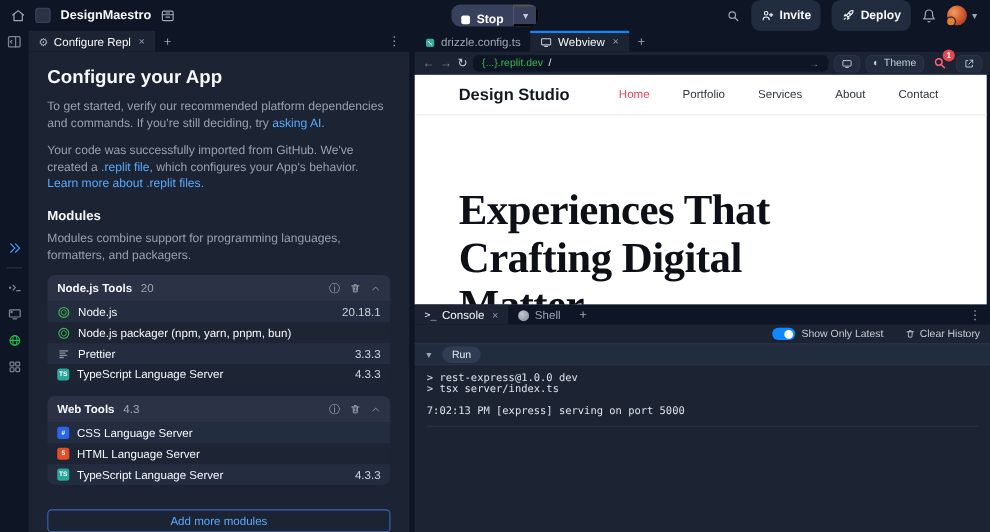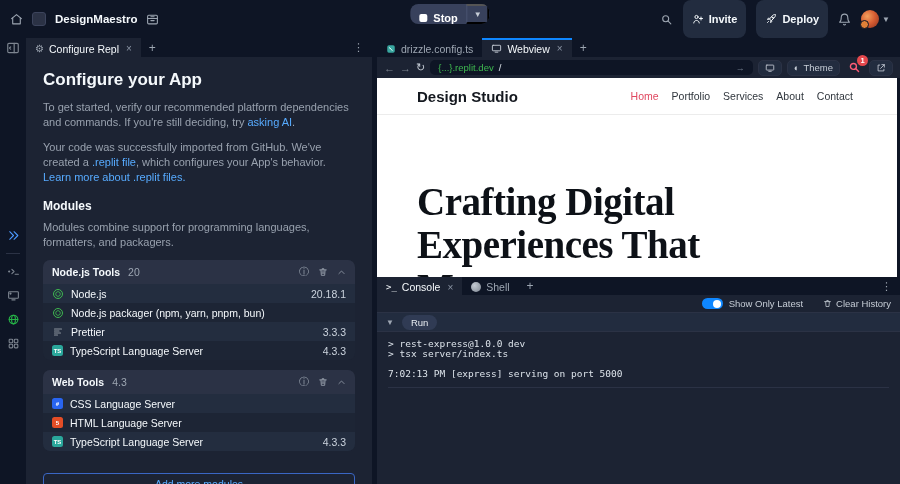--- a/index.html
+++ b/index.html
@@ -18,21 +18,21 @@
   .tb-left { display:flex; align-items:center; gap:9px; }
   .tb-center { position:absolute; left:50%; top:4px; transform:translateX(-50%); display:flex; }
   .tb-right { margin-left:auto; display:flex; align-items:center; gap:10px; }
   .iconbtn { color:#9da6b2; background:none; border:none; display:flex; align-items:center; cursor:pointer; }
   .repl-avatar { width:14px; height:14px; border-radius:3px; background:#2b3245; border:1px solid #3c445c; }
   .app-name { font-weight:700; font-size:11.5px; color:#f5f9fc; }
   .stop-btn { display:flex; align-items:stretch; background:#38415c; border-radius:8px; overflow:hidden; height:20px; }
   .stop-main { display:flex; align-items:center; gap:6px; padding:14px 9px; font-weight:700; font-size:11px; color:#fff; }
   .stop-square { width:8px; height:8px; background:#fff; border-radius:2px; }
   .stop-chevron { display:flex; align-items:center; padding:0 6px; border-left:1px solid #4a5470; color:#c6cdd6; font-size:8px; }
-  .pillbtn { display:flex; align-items:center; gap:5px; height:38px; padding:0 9px; background:#222c3f; border:none; border-radius:8px; color:#f5f9fc; font-weight:600; font-size:11px; cursor:pointer; }
+  .pillbtn { display:flex; align-items:center; gap:5px; height:28px; padding:0 9px; background:#222c3f; border:none; border-radius:8px; color:#f5f9fc; font-weight:600; font-size:11px; cursor:pointer; }
   .avatar-wrap { display:flex; align-items:center; gap:3px; }
   .user-avatar { width:18px; height:18px; border-radius:50%; background:radial-gradient(circle at 35% 35%, #f2a05e 0%, #d95f33 45%, #8a2f1d 100%); position:relative; }
   .user-avatar::after { content:""; position:absolute; left:-1px; bottom:-1px; width:7px; height:7px; border-radius:50%; background:#e08037; border:1px solid #0e1525; }
   .chev { color:#9da6b2; font-size:8px; }
 
   
   .main { flex:1; display:flex; min-height:0; }
   .iconstrip { flex:0 0 26px; display:flex; flex-direction:column; align-items:center; }
   .strip-top { height:19px; display:flex; align-items:center; }
   .strip-group { margin-top:172px; display:flex; flex-direction:column; align-items:center; gap:11px; }
@@ -77,21 +77,21 @@
   .url-host { color:#3fb950; }
   .url-path { color:#dfe5ec; }
   .url-go { margin-left:auto; color:#707a8a; font-size:9px; }
   .bbtn { height:16px; display:flex; align-items:center; gap:4px; padding:0 6px; background:#222c3f; border:1px solid #2b3245; border-radius:5px; color:#c6cdd6; font-size:9.5px; cursor:pointer; }
   .tool-wrap { position:relative; display:flex; }
   .badge { position:absolute; top:-5px; right:-4px; min-width:11px; height:11px; border-radius:6px; background:#e5484d; color:#fff; font-size:7.5px; font-weight:700; display:flex; align-items:center; justify-content:center; padding:0 2px; }
 
   .webpage { flex:1; background:#fff; color:#14181f; overflow:hidden; margin-right:3px; }
   .site-nav { height:37px; display:flex; align-items:center; padding:0 44px 0 40px; border-bottom:1px solid #ececec; }
   .brand { font-size:15px; font-weight:700; }
-  .site-links { margin-left:auto; display:flex; gap:13px; font-size:10.5px; color:#30363d;justify-content:center; }
+  .site-links { margin-left:auto; display:flex; gap:30px; font-size:10.5px; color:#30363d;justify-content:center; }
   .site-links span { cursor:pointer; }
   .site-links .active { color:#e0475f; }
   .hero { padding:66px 40px 0; font-family:"Liberation Serif", serif; font-weight:700; font-size:39px; line-height:1.1; letter-spacing:-0.5px; color:#0d1117; }
 
   
   .console-pane { flex:0 0 207px; display:flex; flex-direction:column; background:#1c2333; }
   .console-tabbar { flex:0 0 18px; background:#0e1525; display:flex; align-items:stretch; font-size:10.5px; }
   .prompt-glyph { font-family:"DejaVu Sans Mono", monospace; font-size:9px; }
   .shell-dot { width:10px; height:10px; border-radius:50%; background:radial-gradient(circle at 35% 35%, #c3cad3, #7d8590); }
   .console-toolbar { flex:0 0 17px; display:flex; align-items:center; justify-content:flex-end; gap:6px; padding:0 9px; font-size:9.5px; color:#c6cdd6; }
@@ -405,22 +405,22 @@
           <span class="brand">Design Studio</span>
           <div class="site-links">
             <span class="active">Home</span>
             <span>Portfolio</span>
             <span>Services</span>
             <span>About</span>
             <span>Contact</span>
           </div>
         </div>
         <div class="hero">
+          <div>Experiences That</div>
           <div>Crafting Digital</div>
-          <div>Experiences That</div>
           <div>Matter</div>
         </div>
       </div>
 
       <div class="console-pane">
         <div class="console-tabbar">
           <div class="tab active">
             <span class="prompt-glyph">&gt;_</span>
             <span>Console</span>
             <span class="close">×</span>

